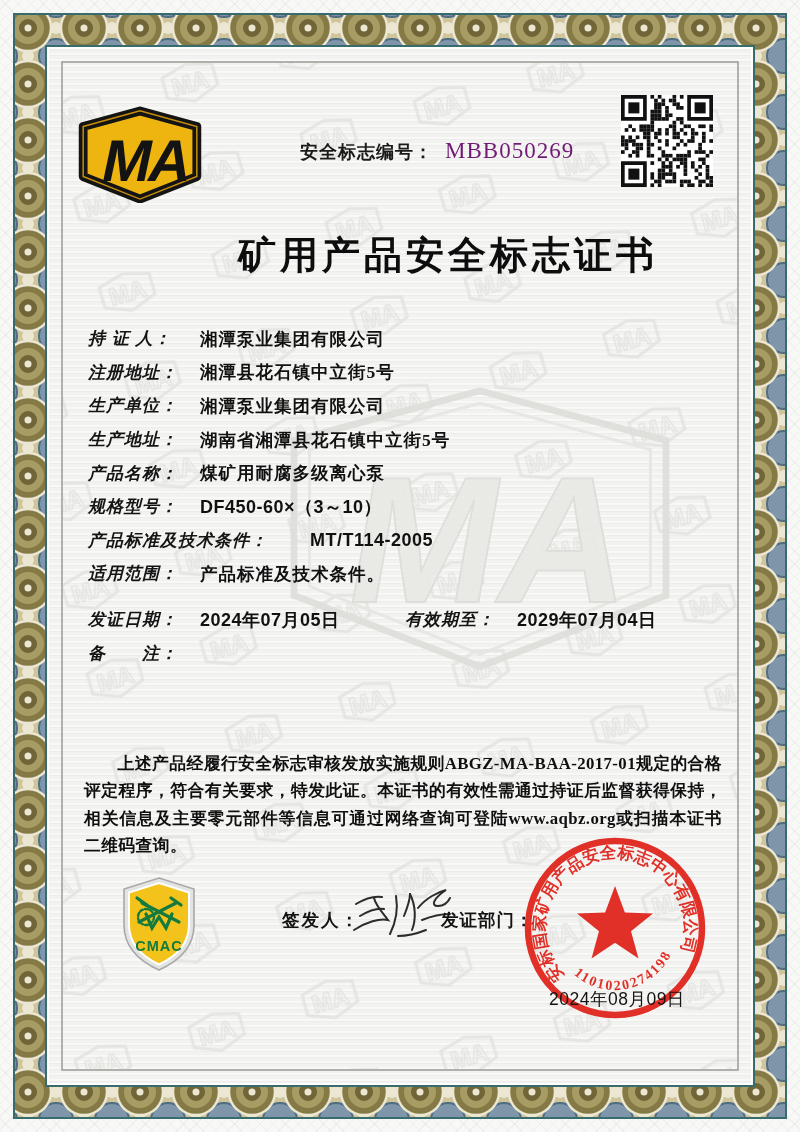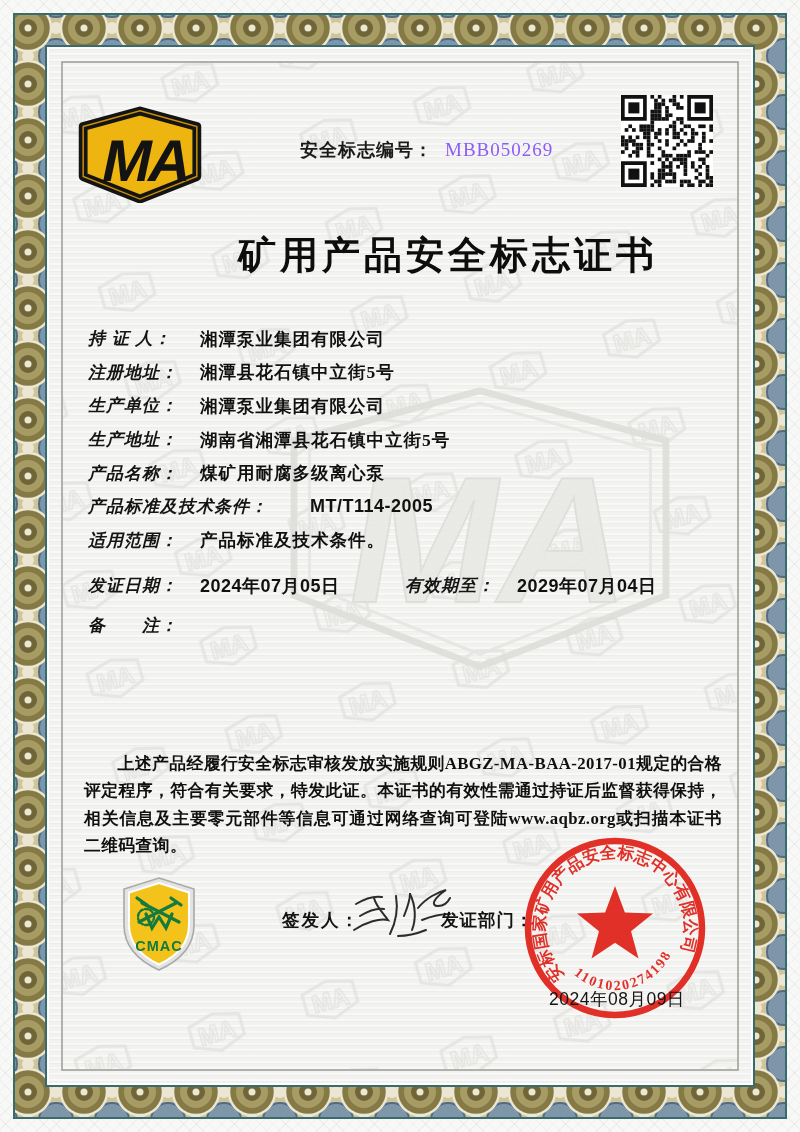--- a/index.html
+++ b/index.html
@@ -19,33 +19,33 @@
       repeating-linear-gradient(180deg, rgba(255,255,255,0.5) 0 2px, rgba(0,0,0,0.018) 2px 3px, transparent 3px 6px),
       #f2f2f0;
     z-index:1;
   }
   svg{display:block;}
   .frame-svg{position:absolute;left:0;top:0;z-index:2;pointer-events:none;}
   .wm-svg{position:absolute;left:0;top:0;z-index:2;pointer-events:none;}
   .abs{position:absolute;z-index:5;}
   .certno-line{left:300px;top:138px;display:flex;align-items:baseline;gap:12px;}
   .certno-label{font-size:18px;font-weight:600;color:#1a1a1a;letter-spacing:1px;}
-  .certno-value{font-family:"Liberation Serif",serif;font-size:19px;color:#8b5cf6;letter-spacing:1px;}
+  .certno-value{font-family:"Liberation Serif",serif;font-size:23px;color:#701a75;letter-spacing:1px;}
   .title{left:0;width:800px;top:230px;text-align:center;
     font-family:"Liberation Serif",serif;font-weight:bold;
     font-size:38px;color:#0d0d0d;letter-spacing:4px;padding-left:48px;}
   .fields{left:88px;top:322px;width:645px;}
   .row{display:flex;align-items:center;height:33.6px;}
   .lab{font-size:17px;font-weight:600;color:#141414;width:112px;flex:0 0 auto;letter-spacing:1px;font-style:italic;}
   .lab.wide{width:auto;margin-right:42px;}
   .val{font-family:"Liberation Serif",serif;font-weight:bold;font-size:17.5px;color:#111;letter-spacing:1px;}
   .val.sansval{font-family:"Liberation Sans",sans-serif;font-size:18px;letter-spacing:0.5px;}
   .dates{margin-top:12px;}
   .val1{width:205px;flex:0 0 auto;}
-  .remark{margin-top:6px;}
+  .remark{}
   .statement{
     left:84px;top:750px;width:638px;
     font-family:"Liberation Serif",serif;font-weight:bold;
     font-size:16.8px;line-height:1.63;color:#101010;
     text-align:justify;text-indent:2em;letter-spacing:0.4px;
   }
   .signer-label{left:282px;top:908px;font-size:17.5px;font-weight:600;color:#141414;letter-spacing:2px;}
   .issuer-label{left:441px;top:908px;font-size:17.5px;font-weight:600;color:#141414;letter-spacing:1px;}
   .stamp-date{left:549px;top:987px;font-size:17.5px;font-weight:normal;color:#151515;z-index:7;letter-spacing:0.5px;}
   .logo-svg{left:78px;top:105px;z-index:5;}
@@ -345,20 +345,24 @@
     </div>
     <div class="row">
       <span class="lab">生产地址：</span>
       <span class="val">湖南省湘潭县花石镇中立街5号</span>
     </div>
     <div class="row">
       <span class="lab">产品名称：</span>
       <span class="val">煤矿用耐腐多级离心泵</span>
     </div>
     <div class="row">
+      <span class="lab">规格型号：</span>
+      <span class="val sansval">DF450-60×（3～10）</span>
+    </div>
+    <div class="row">
       <span class="lab wide">产品标准及技术条件：</span>
       <span class="val sansval">MT/T114-2005</span>
     </div>
     <div class="row">
       <span class="lab">适用范围：</span>
       <span class="val">产品标准及技术条件。</span>
     </div>
     <div class="row dates">
       <span class="lab">发证日期：</span>
       <span class="val sansval val1">2024年07月05日</span>

